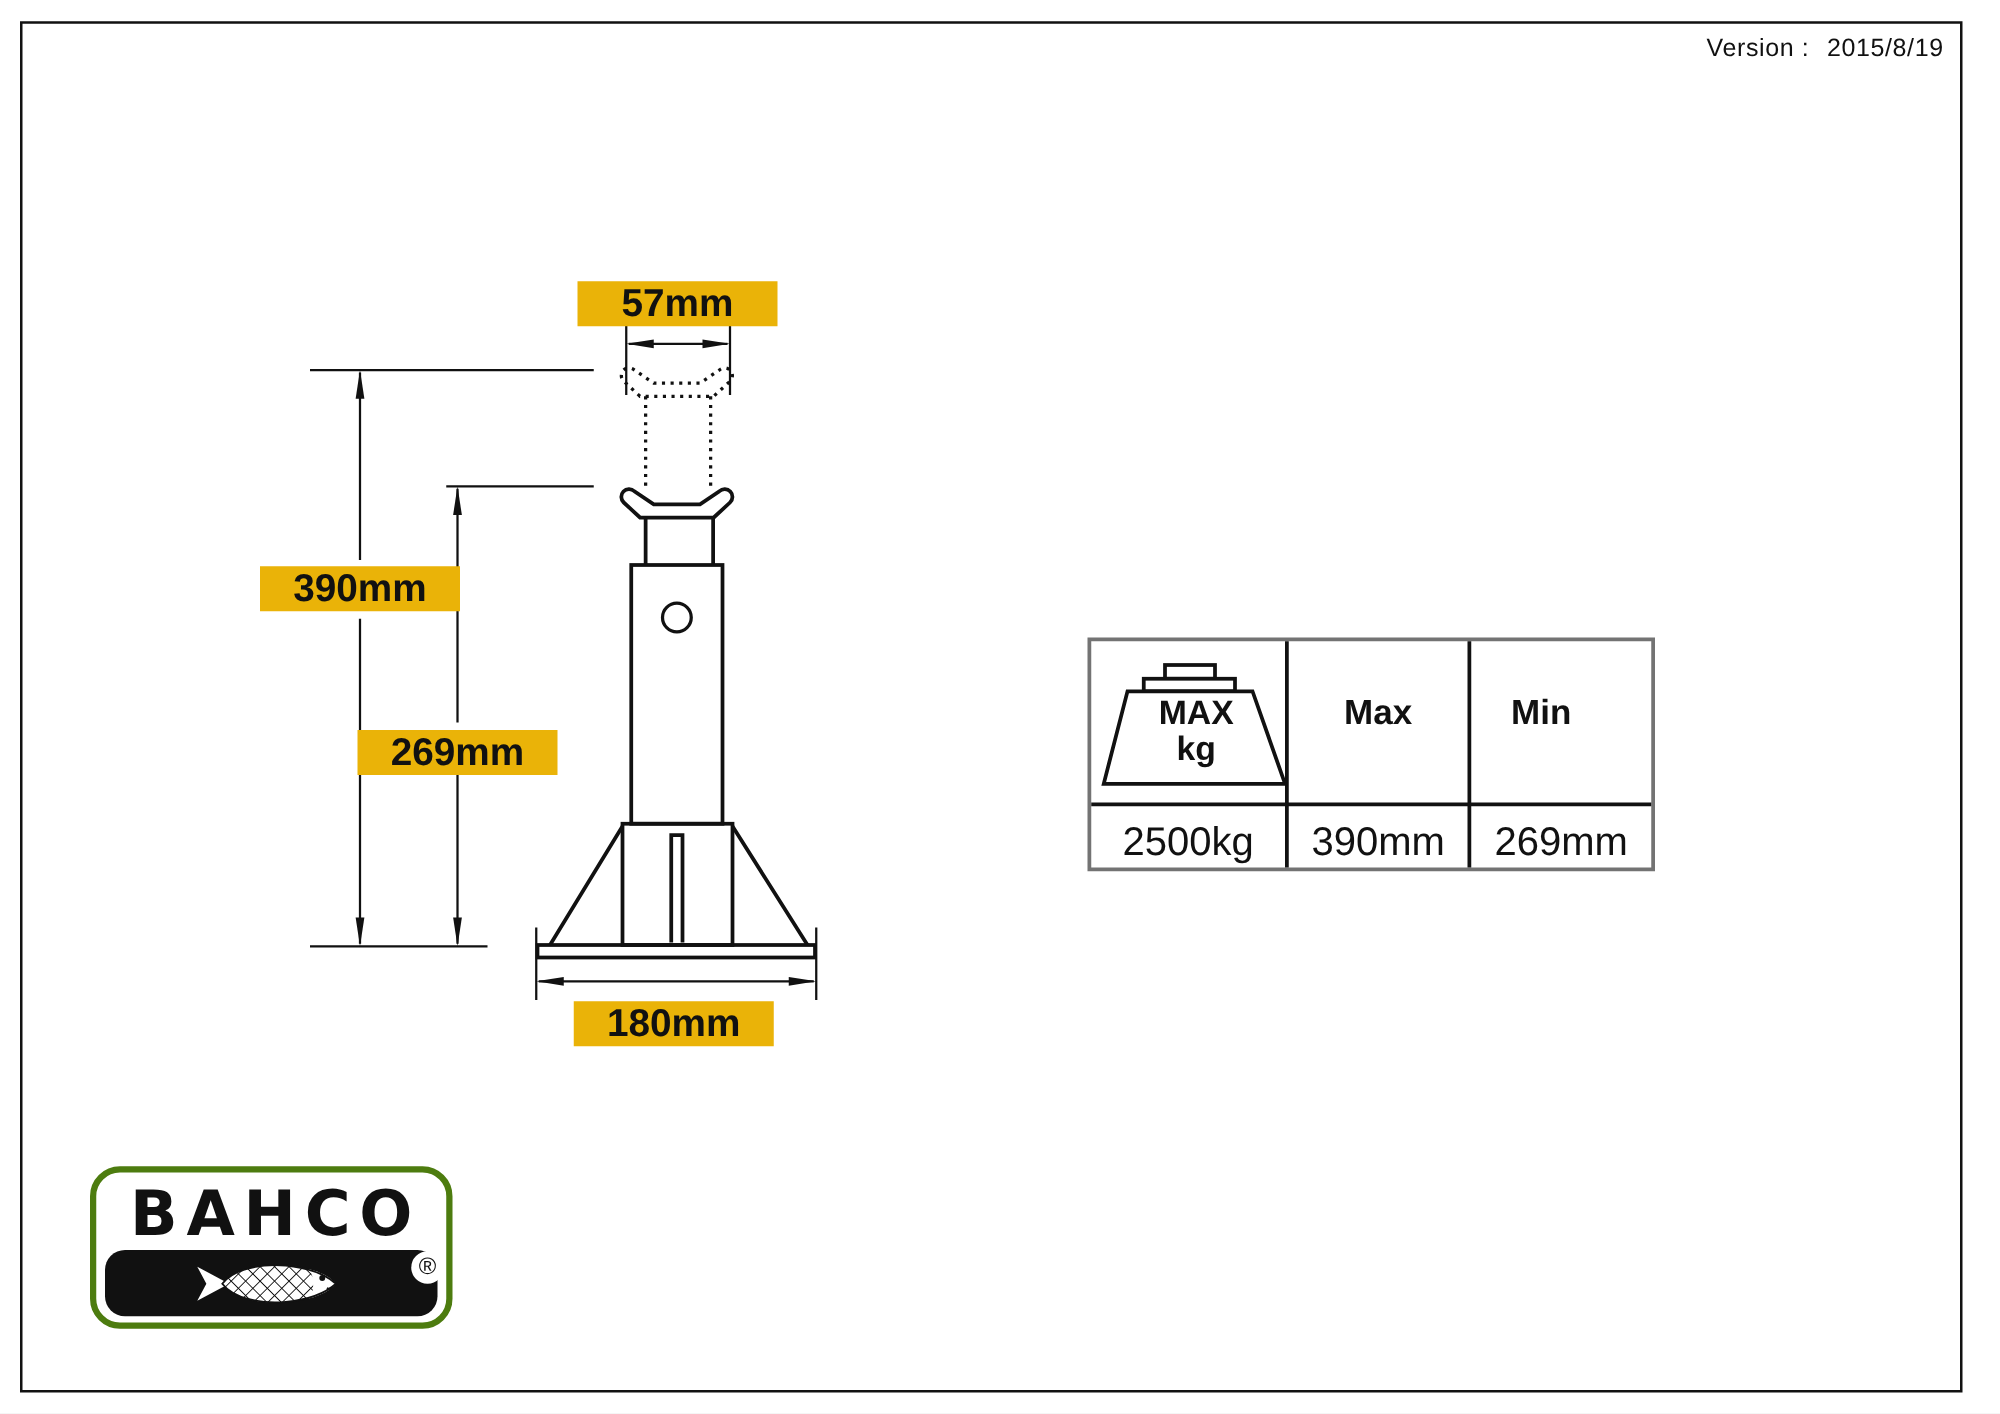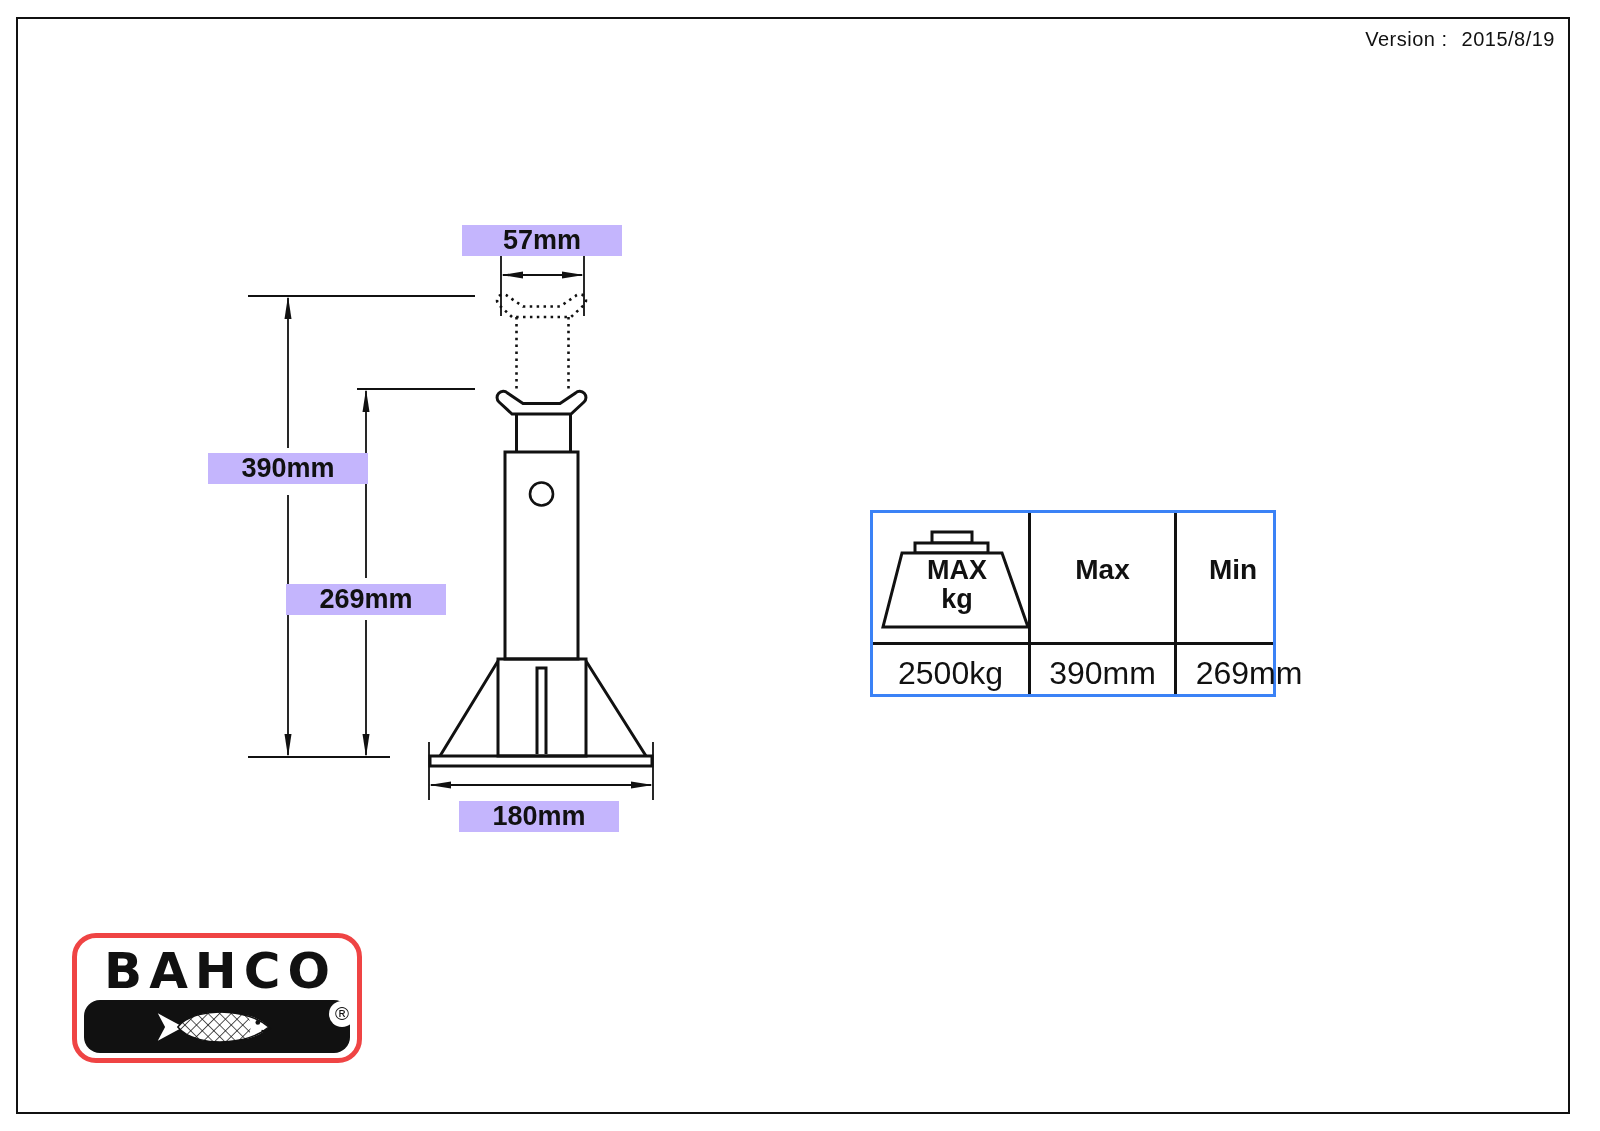--- a/index.html
+++ b/index.html
@@ -17,53 +17,53 @@
     left:1100px;top:28px;width:455px;text-align:right;
     font-size:20px;letter-spacing:0.5px;white-space:nowrap;
   }
   #version .val{margin-left:14px;}
   #drawing-title{
     left:391px;top:148px;width:300px;text-align:center;
     font-size:36px;font-weight:bold;white-space:nowrap;
   }
   #drawing-title .unit{font-size:28px;font-weight:bold;}
   .dim-label{
-    font-size:27px;font-weight:bold;text-align:center;white-space:nowrap;
-    background:#c4b5fd;
+    font-size:31px;font-weight:bold;text-align:center;white-space:nowrap;
+    background:#eab308;
   }
   #dim-57 {left:462px;top:225px;width:160px;}
   #dim-390{left:208px;top:453px;width:160px;}
   #dim-269{left:286px;top:584px;width:160px;}
   #dim-180{left:459px;top:801px;width:160px;}
   #stand-svg{left:0;top:0;}
   
   #spec-table{
-    left:870px;top:510px;width:406px;height:187px;
-    border:3px solid #3b82f6;box-sizing:border-box;
+    left:870px;top:510px;width:454px;height:187px;
+    border:3px solid #737373;box-sizing:border-box;
   }
   .tdiv{background:#111;position:absolute;}
   #vdiv1{left:155px;top:0;width:3px;height:100%;}
   #vdiv2{left:301px;top:0;width:3px;height:100%;}
   #hdiv {left:0;top:129px;width:100%;height:3px;}
   .th{position:absolute;font-size:28px;font-weight:bold;text-align:center;}
   .td{position:absolute;font-size:32px;font-weight:normal;text-align:center;}
   #th-max{left:158px;width:143px;top:41px;}
   #th-min{left:288px;width:144px;top:41px;}
   #td-cap{left:0;width:155px;top:142px;}
   #td-max{left:158px;width:143px;top:142px;}
   #td-min{left:304px;width:144px;top:142px;}
   #weight-icon{left:7px;top:15px;}
   .wtext{position:absolute;left:10px;width:148px;text-align:center;font-weight:bold;}
   #w-max{top:42px;font-size:27px;}
   #w-kg{top:71px;font-size:27px;}
   
   #model-code{left:104px;top:884px;font-size:37px;font-weight:bold;letter-spacing:1px;}
   #bahco-logo{
     left:72px;top:933px;width:290px;height:130px;
-    border:5px solid #ef4444;border-radius:24px;box-sizing:border-box;background:#fff;
+    border:5px solid #4d7c0f;border-radius:24px;box-sizing:border-box;background:#fff;
   }
   #brand-name{
     position:absolute;left:0;top:4px;width:100%;text-align:center;
     font-family:"DejaVu Sans",sans-serif;font-weight:bold;font-size:50px;
     letter-spacing:7px;text-indent:7px;color:#111;
   }
   #brand-bar{
     position:absolute;left:7px;top:62px;width:266px;height:53px;
     background:#111;border-radius:16px;
   }

